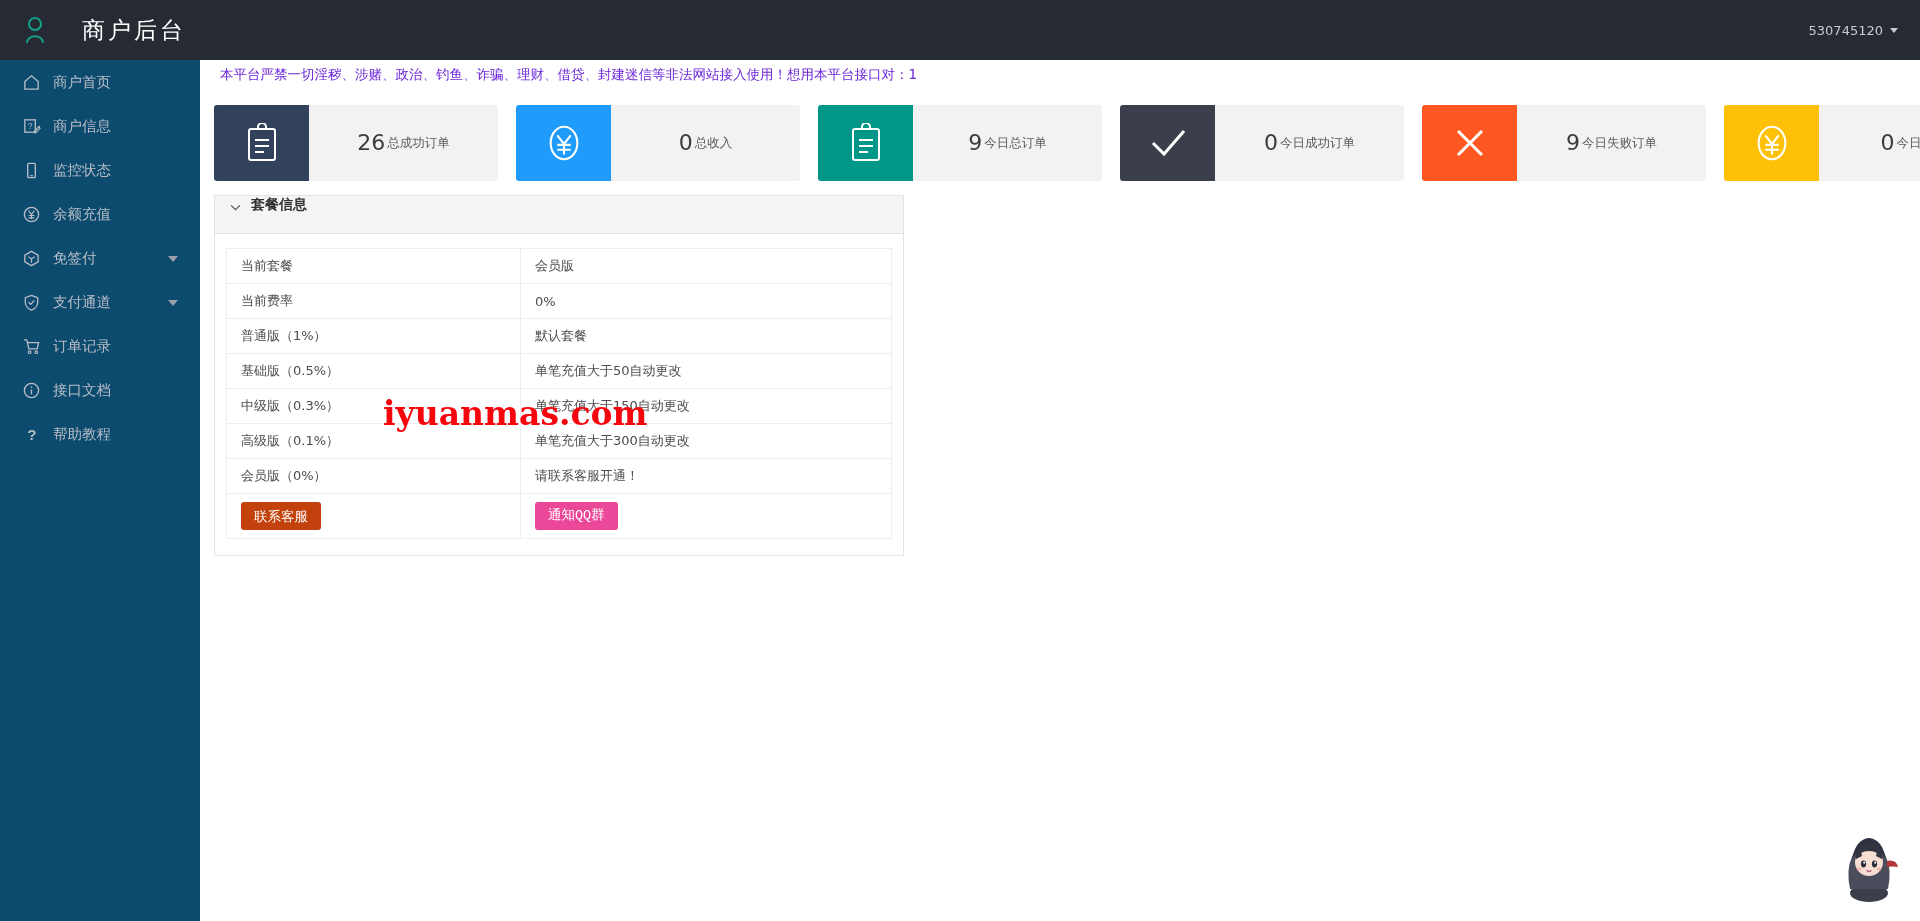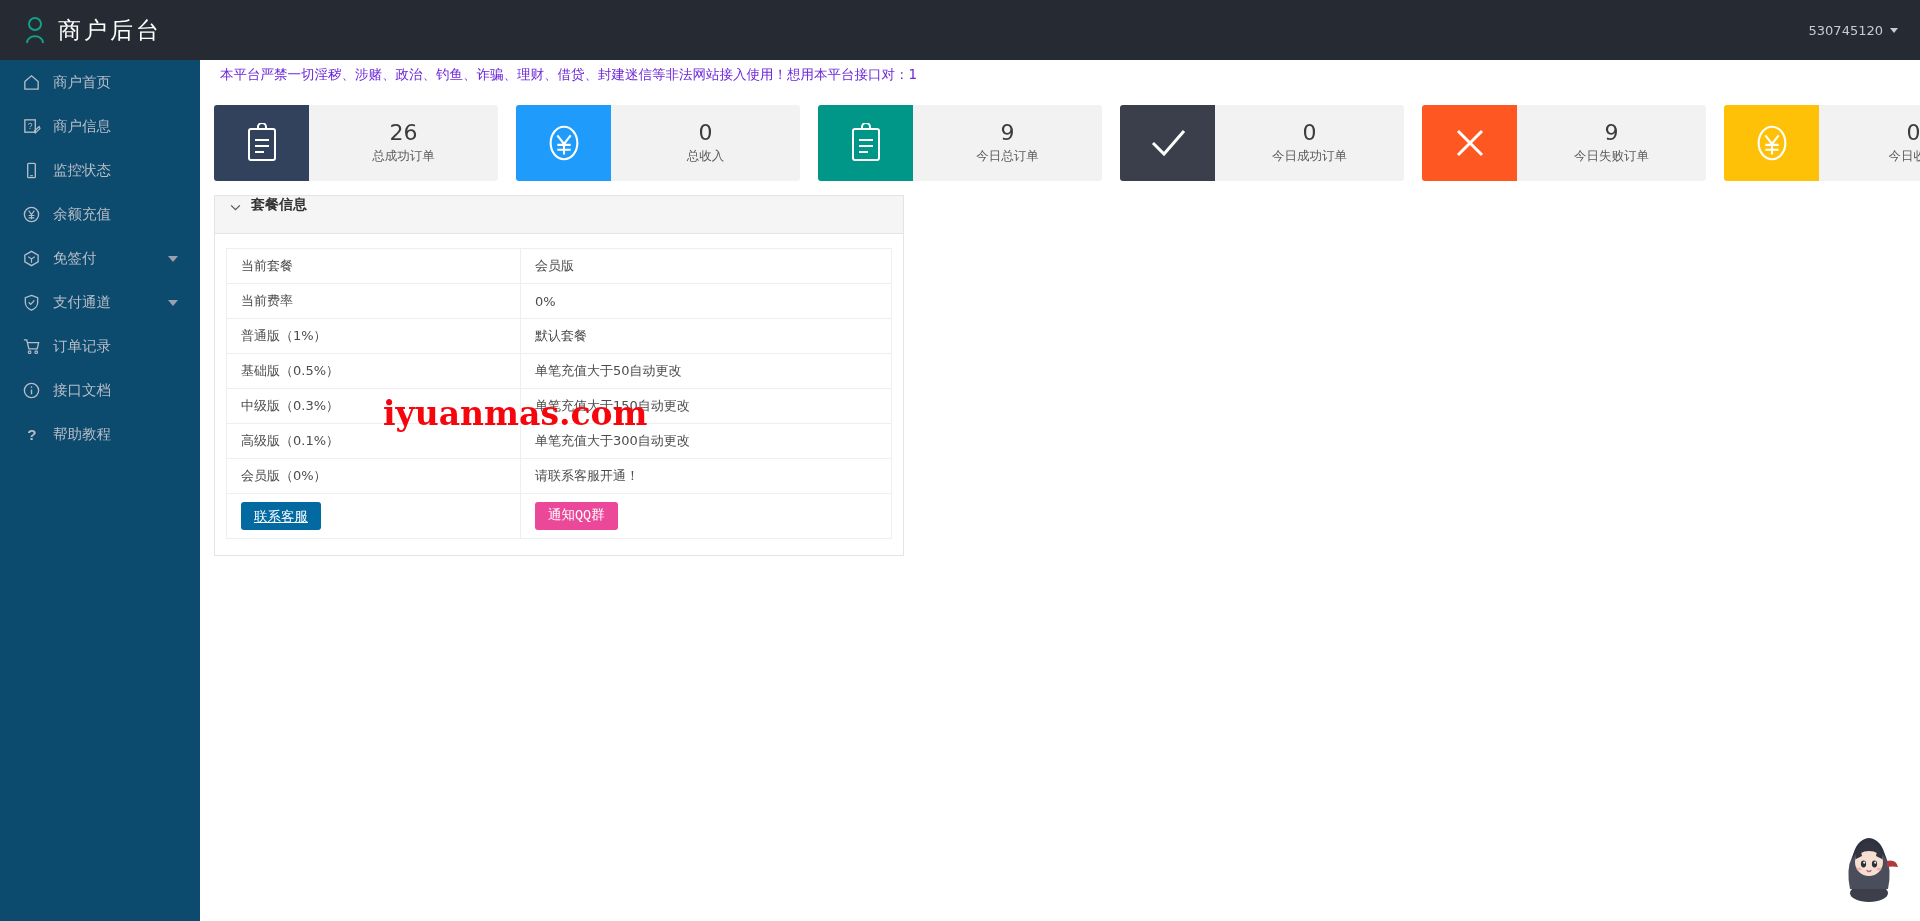--- a/index.html
+++ b/index.html
@@ -18,21 +18,21 @@
     display: flex; align-items: center;
   }
   .brand {
     width: 200px; height: 60px;
     display: flex; align-items: center; gap: 10px;
     padding-left: 22px;
   }
   .brand-icon { width: 26px; height: 30px; flex: 0 0 auto; }
   .brand-title {
     color: #ffffff; font-size: 23px; letter-spacing: 3px;
-    font-weight: 400; white-space: nowrap;
+    font-weight: 400; white-space: nowrap; margin-left: 24px;
   }
   .topbar-spacer { flex: 1 1 auto; }
   .account {
     display: flex; align-items: center; gap: 7px;
     color: #c8ccd2; font-size: 13px;
     padding-right: 22px; white-space: nowrap;
   }
   .caret-down {
     width: 0; height: 0;
     border-left: 4px solid transparent;
@@ -92,21 +92,21 @@
     flex: 0 0 auto; width: 284px; height: 76px;
     display: flex; border-radius: 3px; overflow: hidden;
   }
   .card-icon {
     width: 95px; height: 76px; flex: 0 0 auto;
     display: flex; align-items: center; justify-content: center;
   }
   .card-icon svg { display: block; }
   .card-body {
     flex: 1 1 auto; background: #f2f2f2;
-    display: flex; flex-direction: column;
+    display: flex; flex-direction: row;
     align-items: center; justify-content: center;
     gap: 2px;
   }
   .card-num { font-size: 22px; color: #3c3c3c; line-height: 1.1; }
   .card-label { font-size: 12.5px; color: #5a5a5a; }
 
   
   .panel {
     position: absolute; left: 14px; top: 135px;
     width: 690px;
@@ -139,21 +139,21 @@
   td.val-red { color: #f01c24; }
 
   .btn {
     display: inline-block;
     padding: 6px 13px;
     font-size: 13.5px; color: #ffffff;
     border: none; border-radius: 3px;
     cursor: pointer; line-height: 1.2;
     font-family: inherit;
   }
-  .btn-teal { background: #0369a1; text-decoration: underline; }
+  .btn-teal { background: #c2410c; }
   .btn-orange { background: #ec4899; font-family: Liberation Mono, monospace; }
 
   .watermark {
     position: absolute; left: 168px; top: 160px;
     font-family: "DejaVu Serif", "Liberation Serif", serif;
     font-weight: bold; font-size: 33px;
     color: #f7050c; pointer-events: none;
     white-space: nowrap;
   }
 

